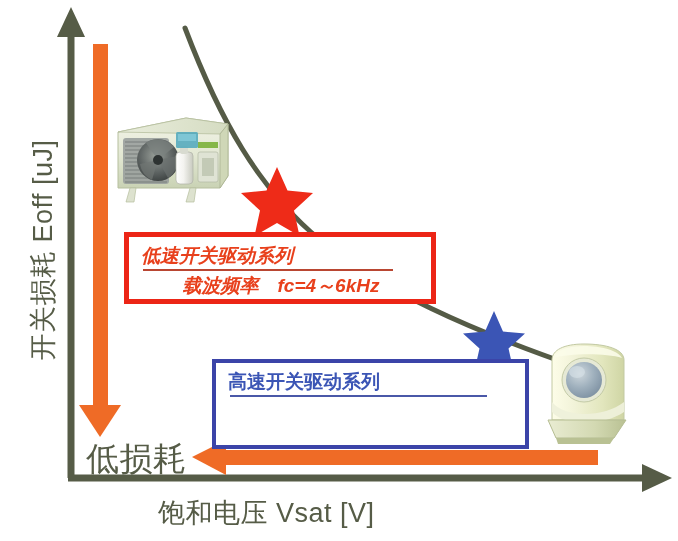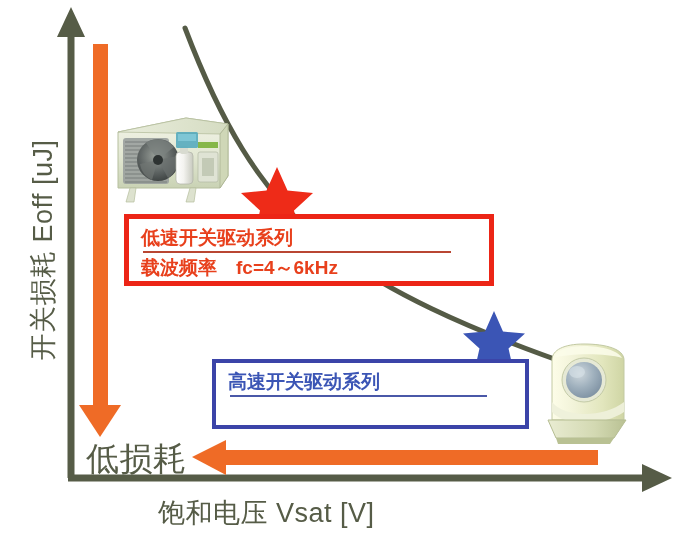--- a/index.html
+++ b/index.html
@@ -70,37 +70,39 @@
   }
   .callout .rule {
     height: 2px;
     margin: 1px 28px 2px 2px;
   }
   .callout .line2 {
     font-weight: bold;
     font-size: 19px;
     line-height: 25px;
     white-space: nowrap;
+    text-align: center;
   }
 
   #callout-red {
     left: 124px;
-    top: 214px;
-    width: 370px;
+    top: 232px;
+    width: 312px;
     height: 72px;
     border: 5px solid #ec2516;
+    font-style: italic;
   }
   #callout-red .line1, #callout-red .line2 { color: #e8401c; }
   #callout-red .rule { background: #b94632; }
 
   #callout-blue {
     left: 212px;
     top: 359px;
     width: 317px;
-    height: 70px;
+    height: 90px;
     border: 4px solid #3b44a8;
   }
   #callout-blue .line1, #callout-blue .line2 { color: #3b55b5; }
   #callout-blue .rule { background: #4a58a8; }
 
   
   #watermark {
     position: absolute;
     left: 498px;
     top: 508px;

